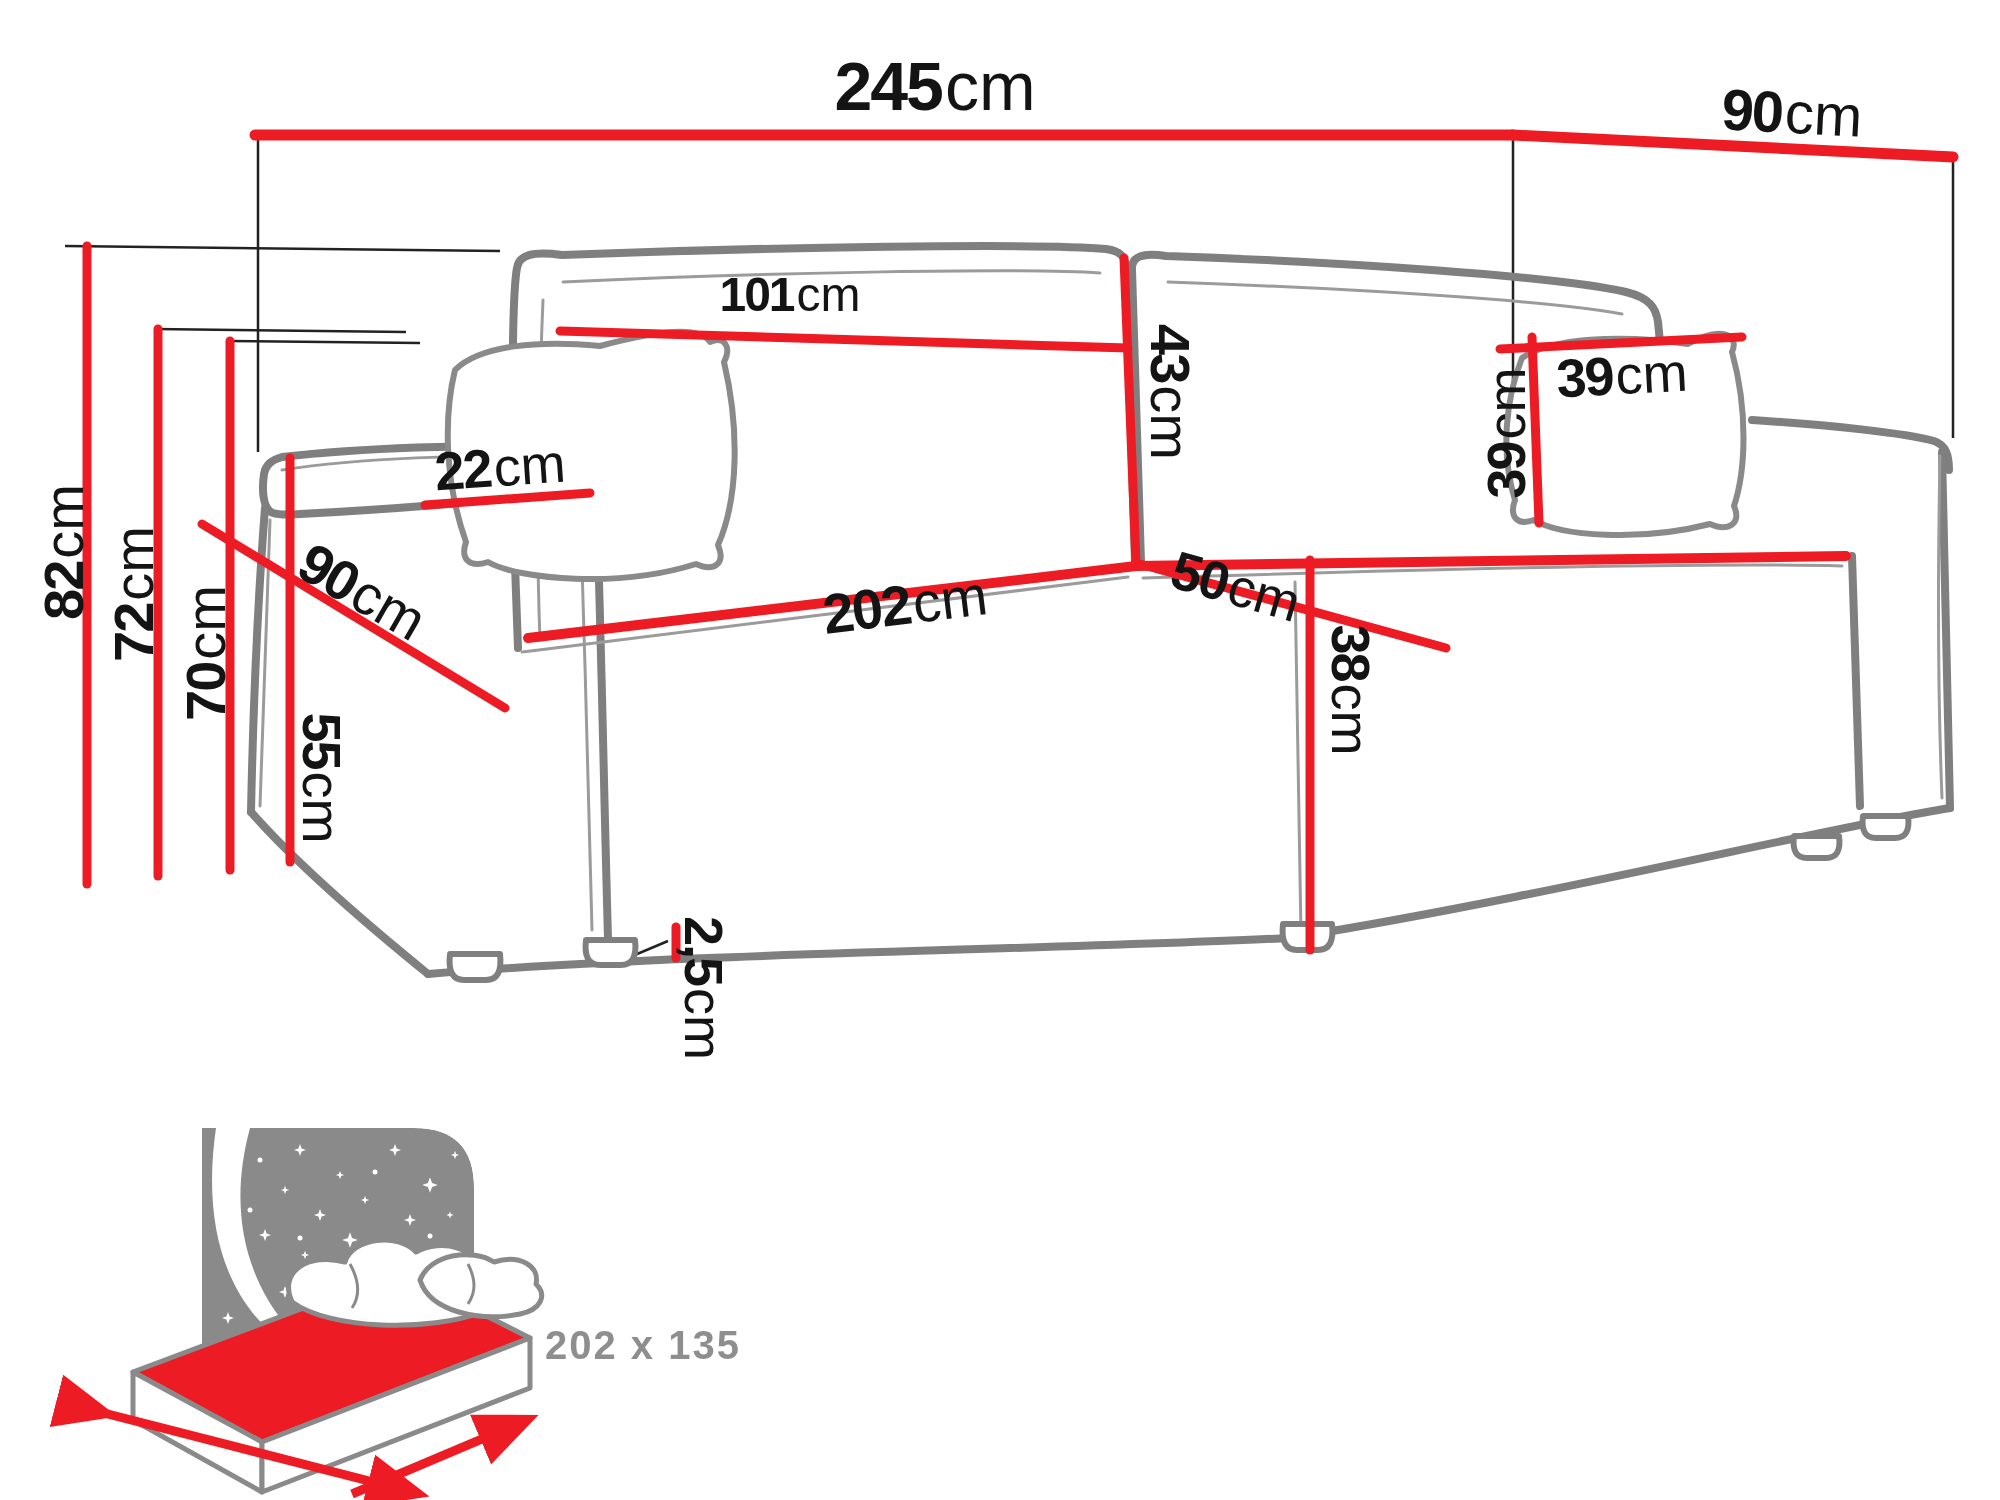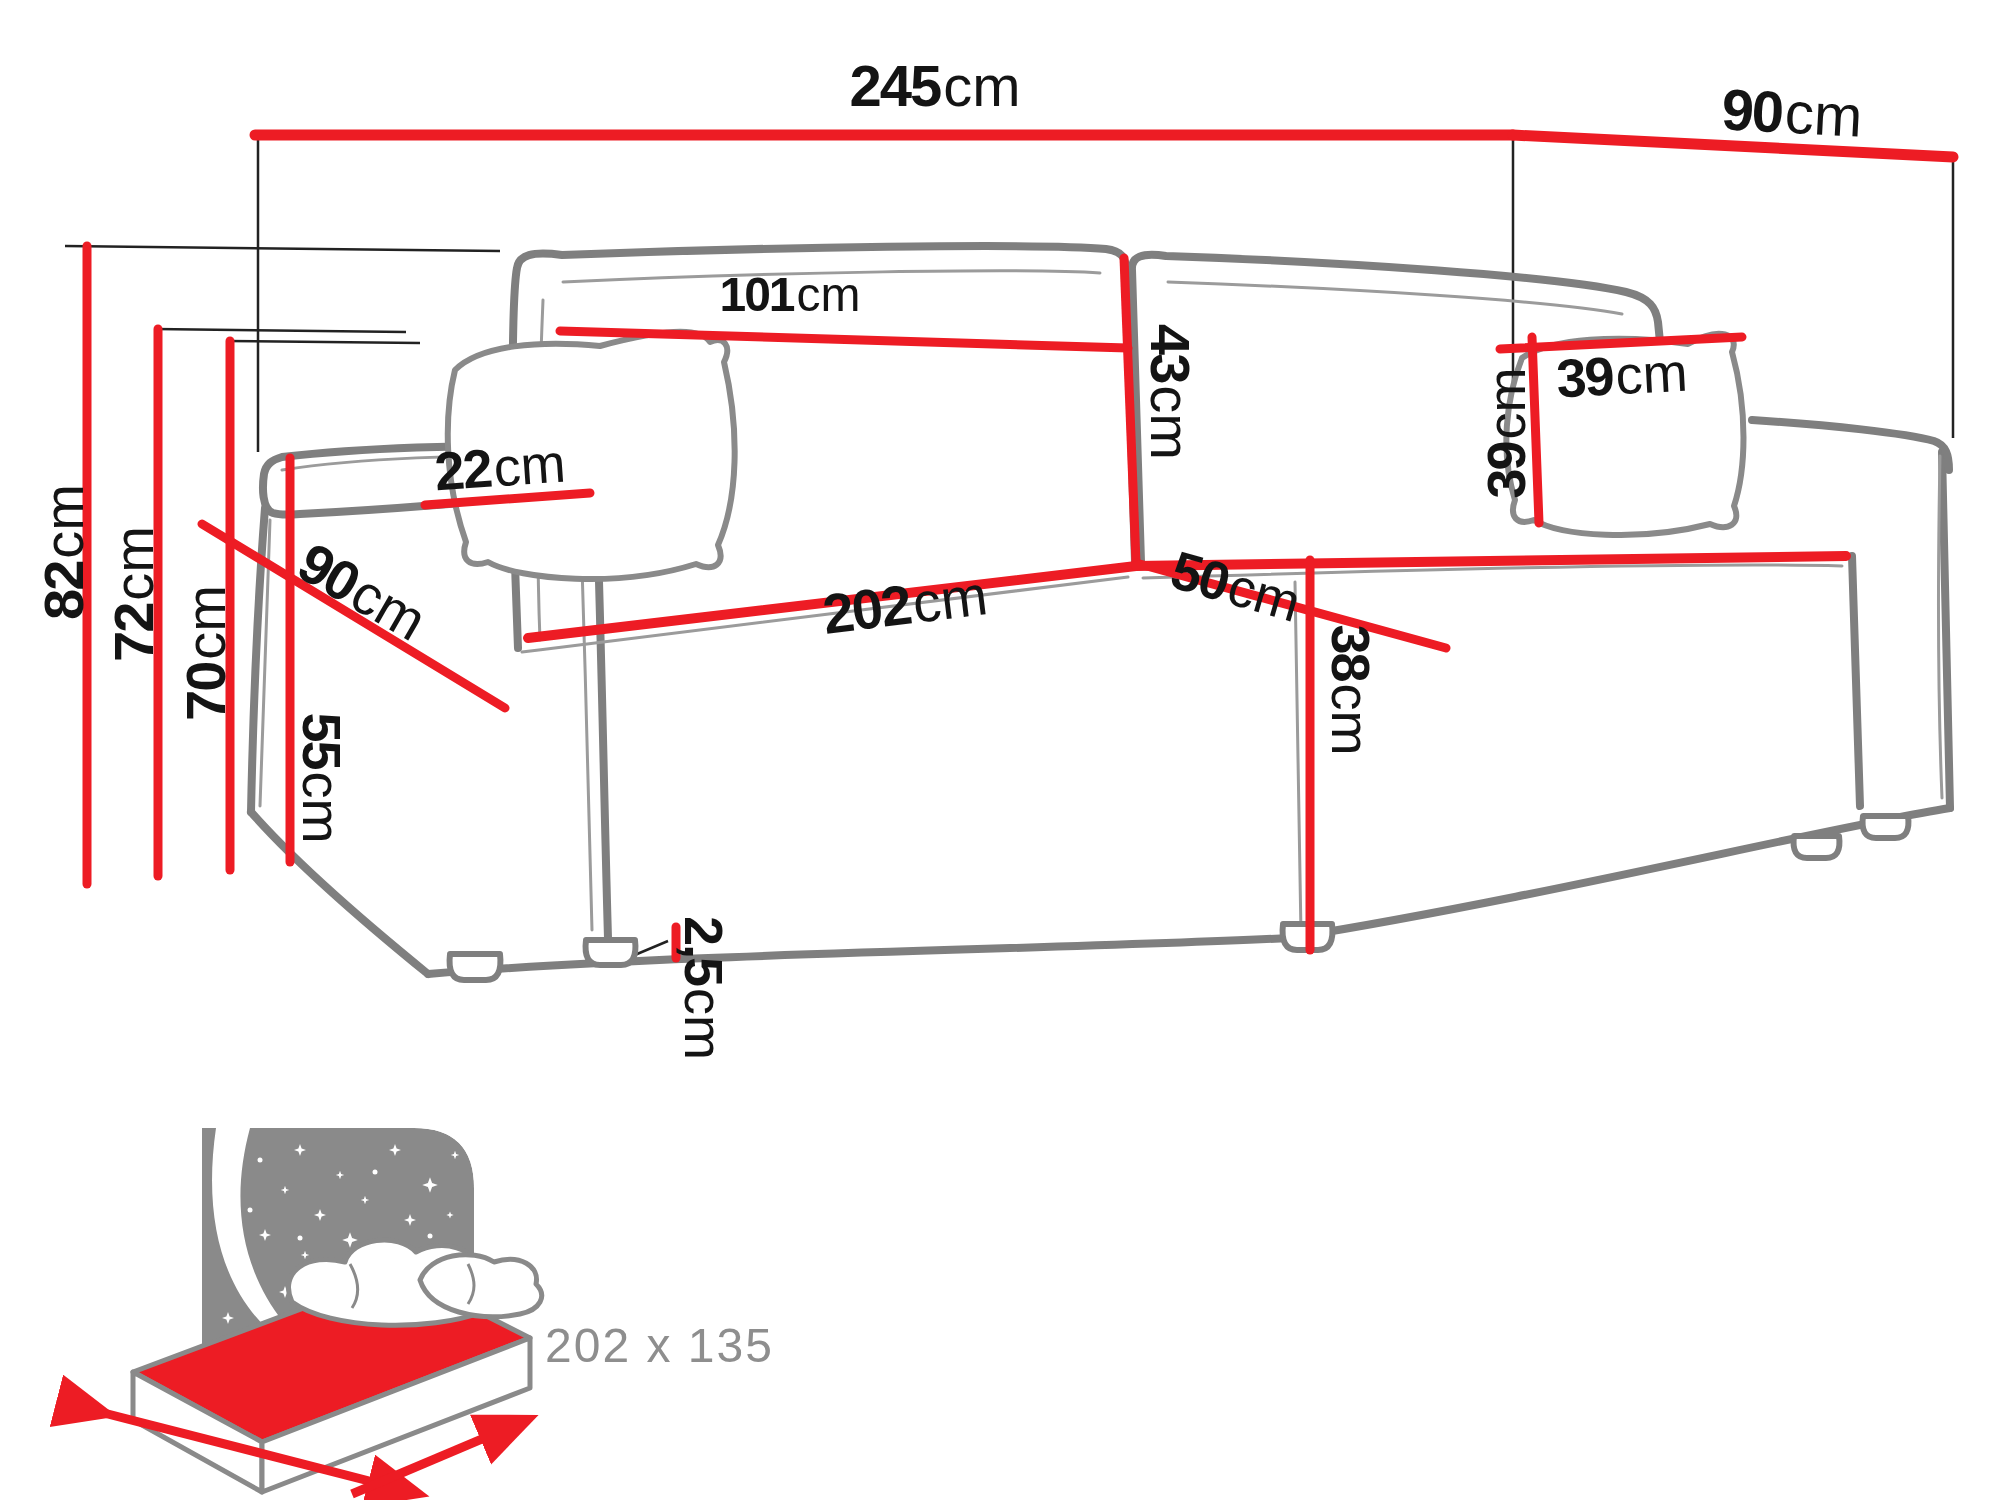--- a/index.html
+++ b/index.html
@@ -4,21 +4,21 @@
 <style>
   html,body{margin:0;padding:0;background:#ffffff;}
   .stage{position:relative;width:2000px;height:1500px;background:#ffffff;overflow:hidden;
          font-family:"Liberation Sans",sans-serif;}
   .stage svg{position:absolute;left:0;top:0;}
   .labels{position:absolute;left:0;top:0;width:100%;height:100%;pointer-events:none;}
   .dim{position:absolute;white-space:nowrap;color:#141414;line-height:1;}
   .dim .num{font-weight:700;letter-spacing:-2px;}
   .dim .unit{font-weight:400;margin-left:3px;letter-spacing:0;}
   .bed-size{position:absolute;left:545px;top:1345px;transform:translate(0,-50%);
-            font-size:48px;font-weight:400;color:#8e8e8e;letter-spacing:2px;white-space:nowrap;}
+            font-size:40px;font-weight:700;color:#8e8e8e;letter-spacing:2px;white-space:nowrap;}
 </style>
 </head>
 <body>
 
 <div class="stage">
 
   <svg width="2000" height="1500" viewBox="0 0 2000 1500">
     <defs>
       <path id="star" d="M0,-6 L1.6,-1.6 L6,0 L1.6,1.6 L0,6 L-1.6,1.6 L-6,0 L-1.6,-1.6 Z" fill="#ffffff"></path>
       <marker id="arrowhead" markerWidth="8" markerHeight="8" refX="5" refY="3" orient="auto">
@@ -167,21 +167,21 @@
       </g>
       <g stroke="#ed1c24" stroke-width="9" fill="#ed1c24">
         <line x1="100" y1="1412" x2="412" y2="1492" marker-start="url(#arrowhead)" marker-end="url(#arrowhead)"></line>
         <line x1="352" y1="1494" x2="522" y2="1422" marker-end="url(#arrowhead)"></line>
       </g>
     </g>
   </svg>
 
   <div class="labels" id="labels">
     <div class="bed-size">202 x 135</div>
-  <div class="dim" style="left: 935px; top: 86px; font-size: 58px; transform: translate(-50%, -50%) rotate(0deg);"><span class="num">245</span><span class="unit">cm</span></div>
+  <div class="dim" style="left: 935px; top: 86px; font-size: 68px; transform: translate(-50%, -50%) rotate(0deg);"><span class="num">245</span><span class="unit">cm</span></div>
       <div class="dim" style="left: 1792px; top: 113px; font-size: 58px; transform: translate(-50%, -50%) rotate(3deg);"><span class="num">90</span><span class="unit">cm</span></div>
       <div class="dim" style="left: 790px; top: 295px; font-size: 48px; transform: translate(-50%, -50%) rotate(0deg);"><span class="num">101</span><span class="unit">cm</span></div>
       <div class="dim" style="left: 1170px; top: 392px; font-size: 56px; transform: translate(-50%, -50%) rotate(90deg);"><span class="num">43</span><span class="unit">cm</span></div>
       <div class="dim" style="left: 1622px; top: 375px; font-size: 54px; transform: translate(-50%, -50%) rotate(-3deg);"><span class="num">39</span><span class="unit">cm</span></div>
       <div class="dim" style="left: 1506px; top: 433px; font-size: 54px; transform: translate(-50%, -50%) rotate(-90deg);"><span class="num">39</span><span class="unit">cm</span></div>
       <div class="dim" style="left: 500px; top: 467px; font-size: 54px; transform: translate(-50%, -50%) rotate(-4deg);"><span class="num">22</span><span class="unit">cm</span></div>
       <div class="dim" style="left: 362px; top: 592px; font-size: 56px; transform: translate(-50%, -50%) rotate(30deg);"><span class="num">90</span><span class="unit">cm</span></div>
       <div class="dim" style="left: 1236px; top: 586px; font-size: 54px; transform: translate(-50%, -50%) rotate(16deg);"><span class="num">50</span><span class="unit">cm</span></div>
       <div class="dim" style="left: 905px; top: 605px; font-size: 56px; transform: translate(-50%, -50%) rotate(-7deg);"><span class="num">202</span><span class="unit">cm</span></div>
       <div class="dim" style="left: 64px; top: 552px; font-size: 56px; transform: translate(-50%, -50%) rotate(-90deg);"><span class="num">82</span><span class="unit">cm</span></div>

